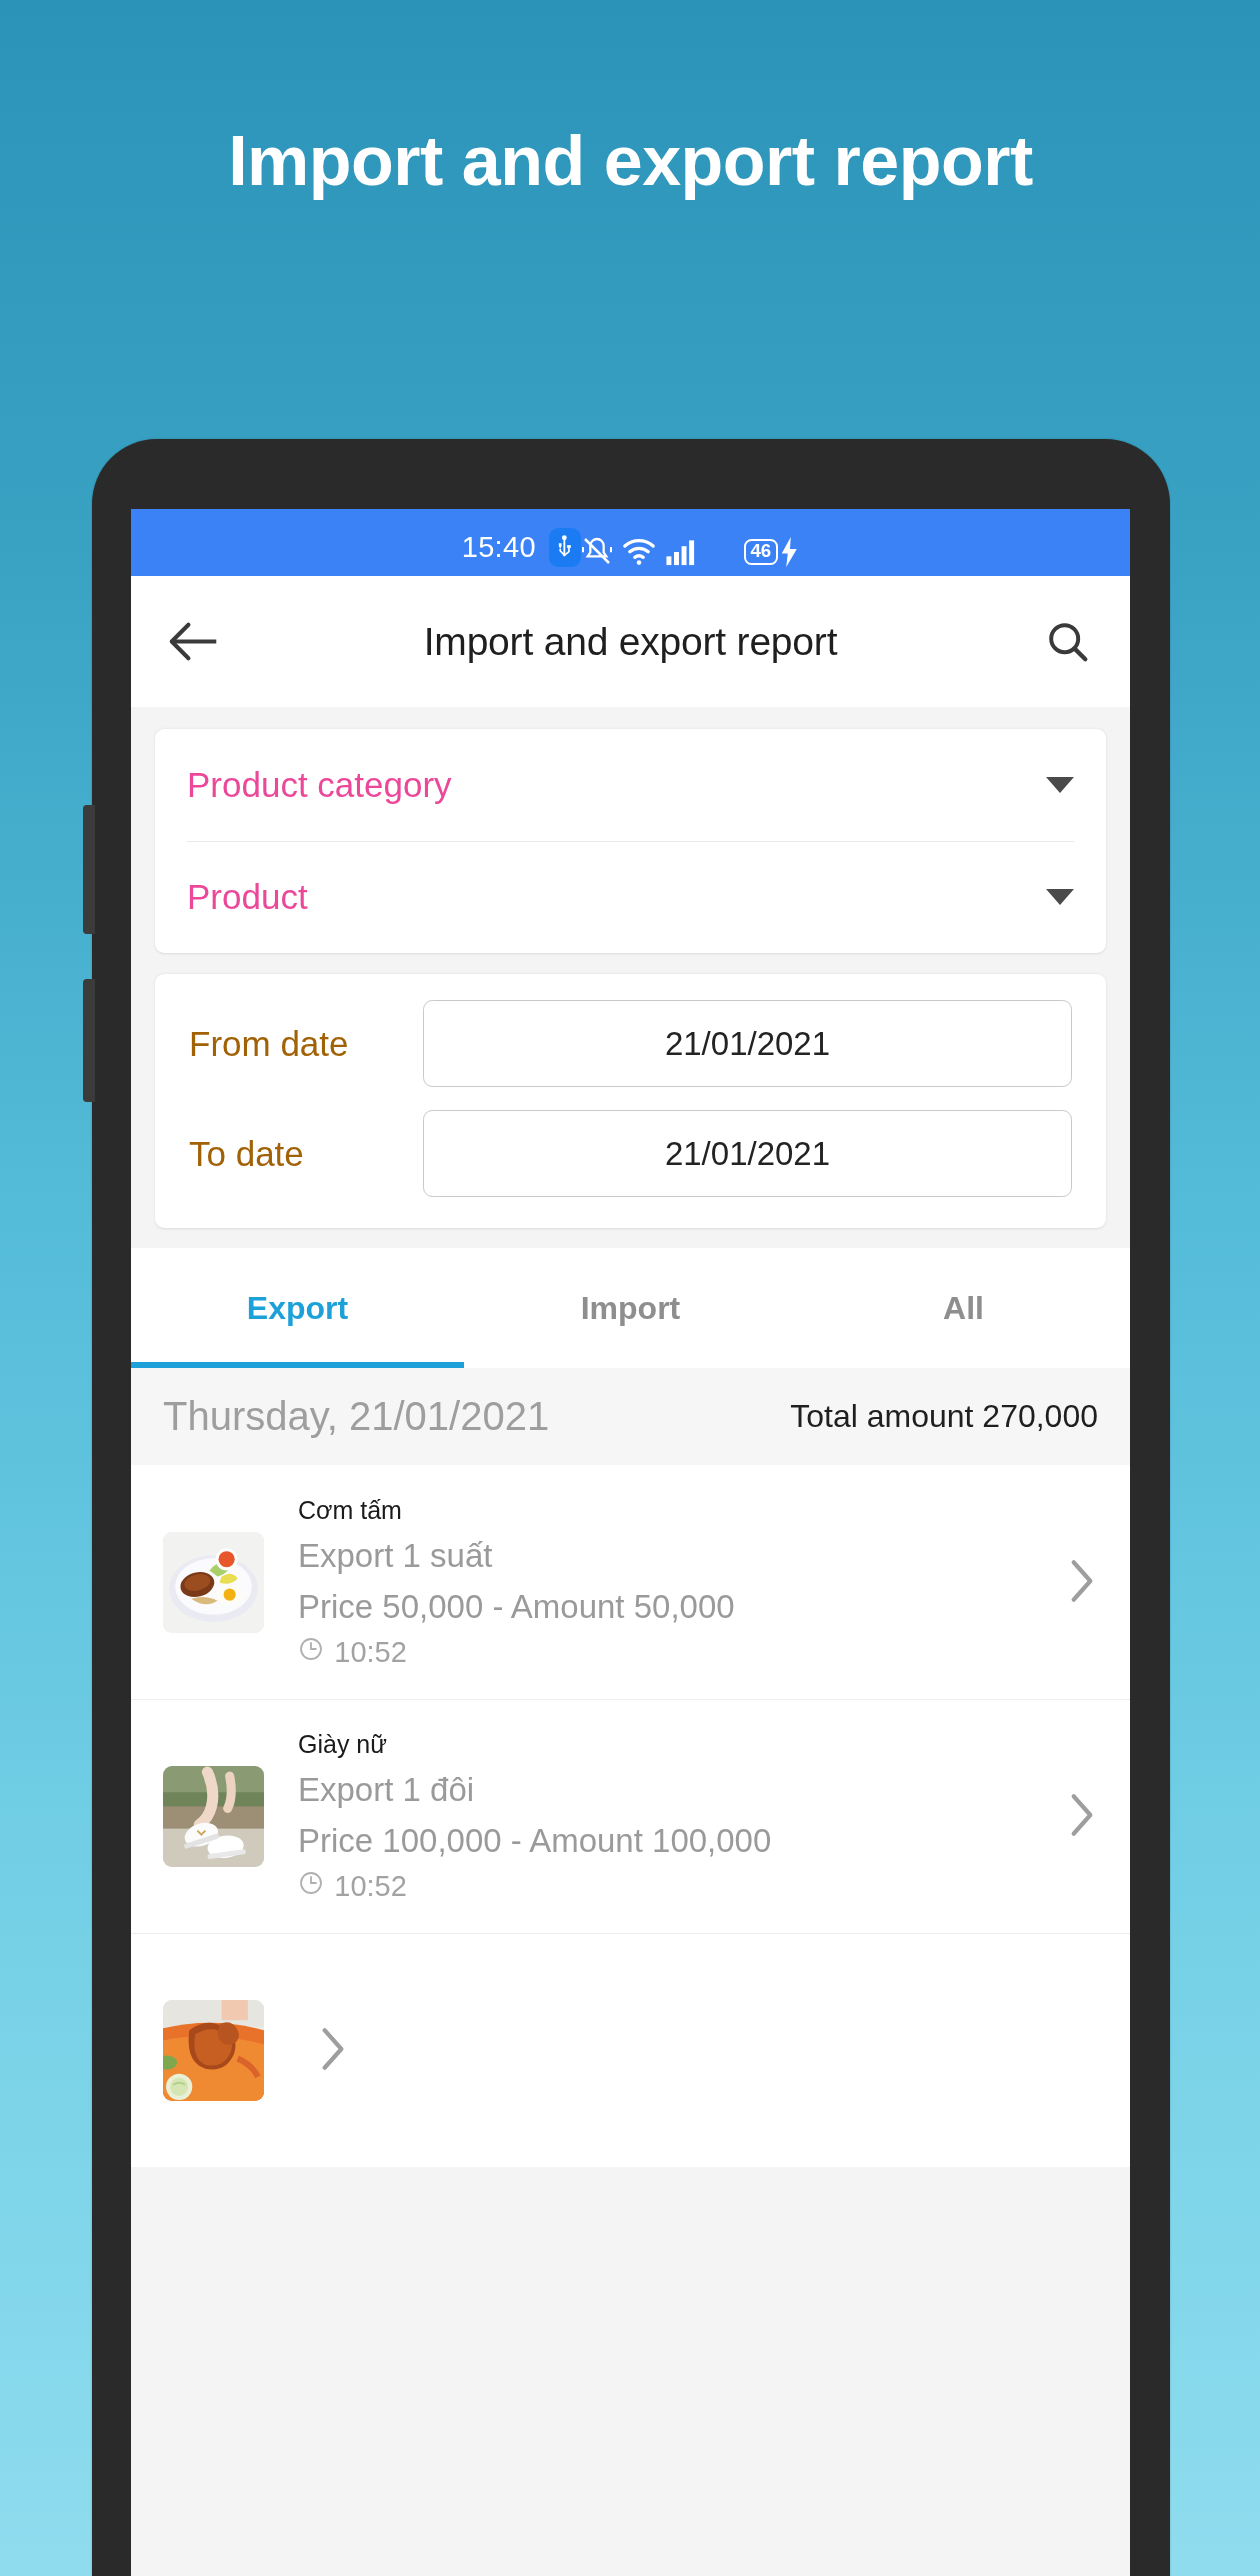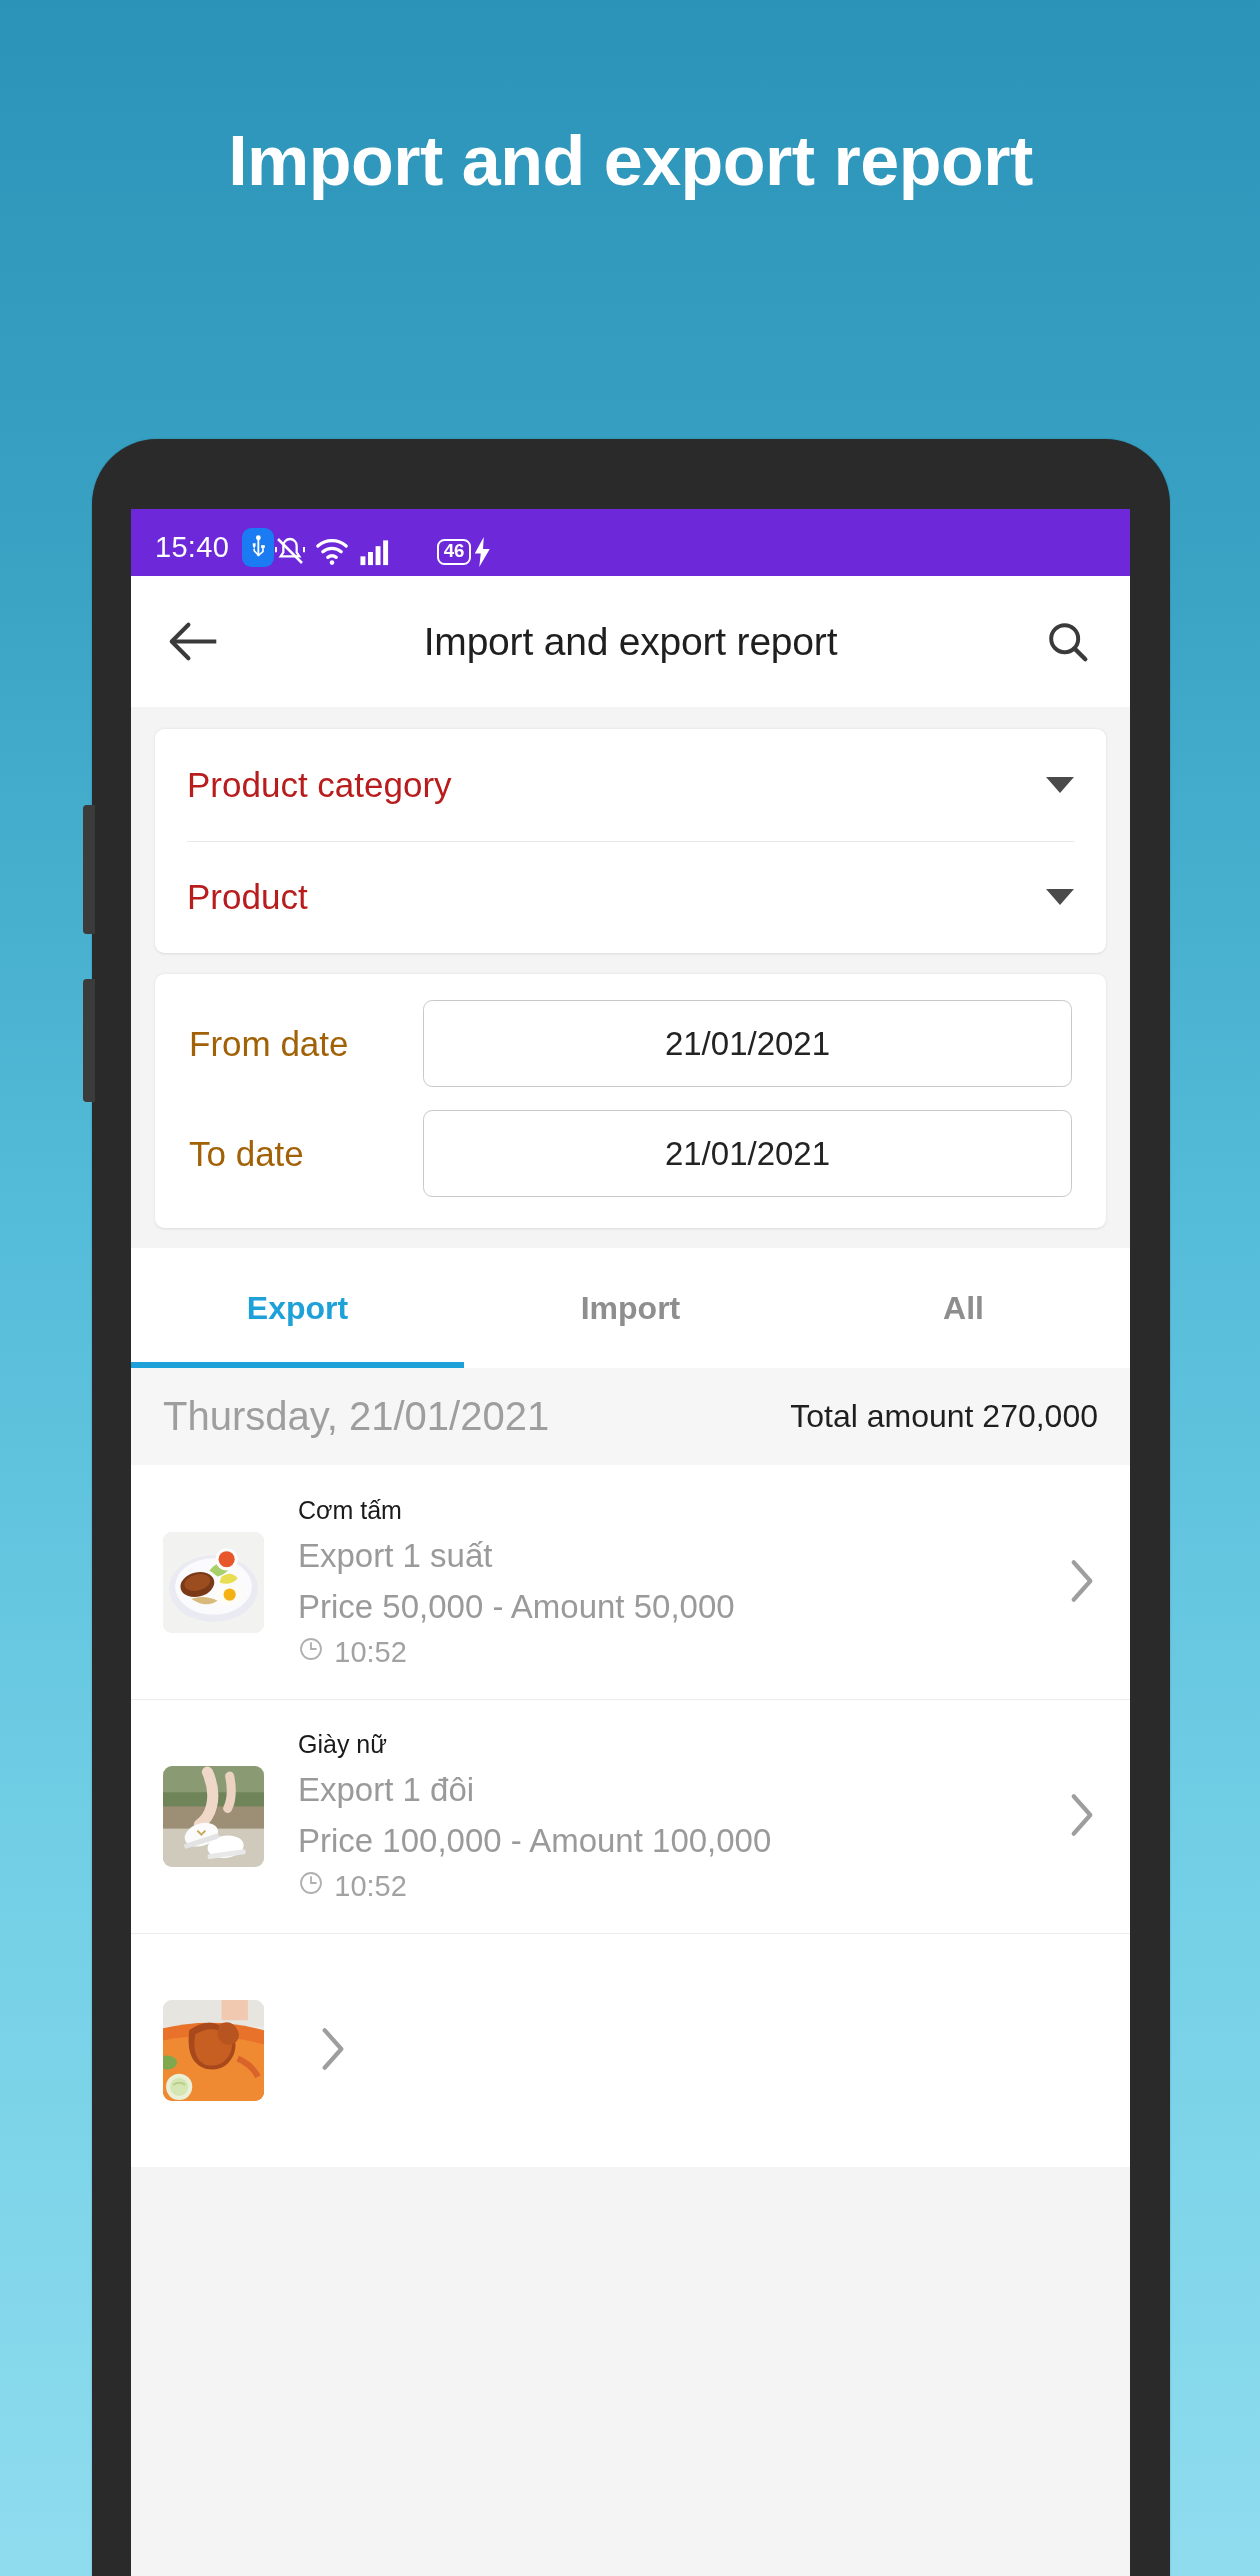--- a/index.html
+++ b/index.html
@@ -60,24 +60,24 @@
     top: 70px;
     width: 999px;
     height: 2167px;
     background: #f4f4f4;
     overflow: hidden;
   }
 
   
   .status-bar {
     height: 67px;
-    background: #6d28d9;
+    background: #3b82f6;
     display: flex;
     align-items: flex-end;
-    justify-content: flex-start;
+    justify-content: center;
     padding: 0 24px 9.3px 24px;
     color: #ffffff;
   }
   .status-left { display: flex; align-items: center; gap: 13px; }
   .status-time { font-size: 29px; letter-spacing: 0.3px; }
   .usb-chip {
     width: 32px; height: 39px;
     background: #1a7bf2;
     border-radius: 9.3px;
     display: flex; align-items: center; justify-content: center;
@@ -132,21 +132,21 @@
     display: flex; align-items: center;
     padding: 0 32px;
     position: relative;
   }
   .dd-row + .dd-row::before {
     content: "";
     position: absolute;
     left: 32px; right: 32px; top: 0;
     height: 0.9px; background: #e8e8e8;
   }
-  .dd-label { font-size: 35px; color: #b91c1c; flex: 1 1 auto; }
+  .dd-label { font-size: 35px; color: #ec4899; flex: 1 1 auto; }
   .caret {
     width: 0; height: 0;
     border-left: 14px solid transparent;
     border-right: 14px solid transparent;
     border-top: 16px solid #4a4a4a;
   }
 
   .date-row {
     height: 110px;
     display: flex; align-items: center;

